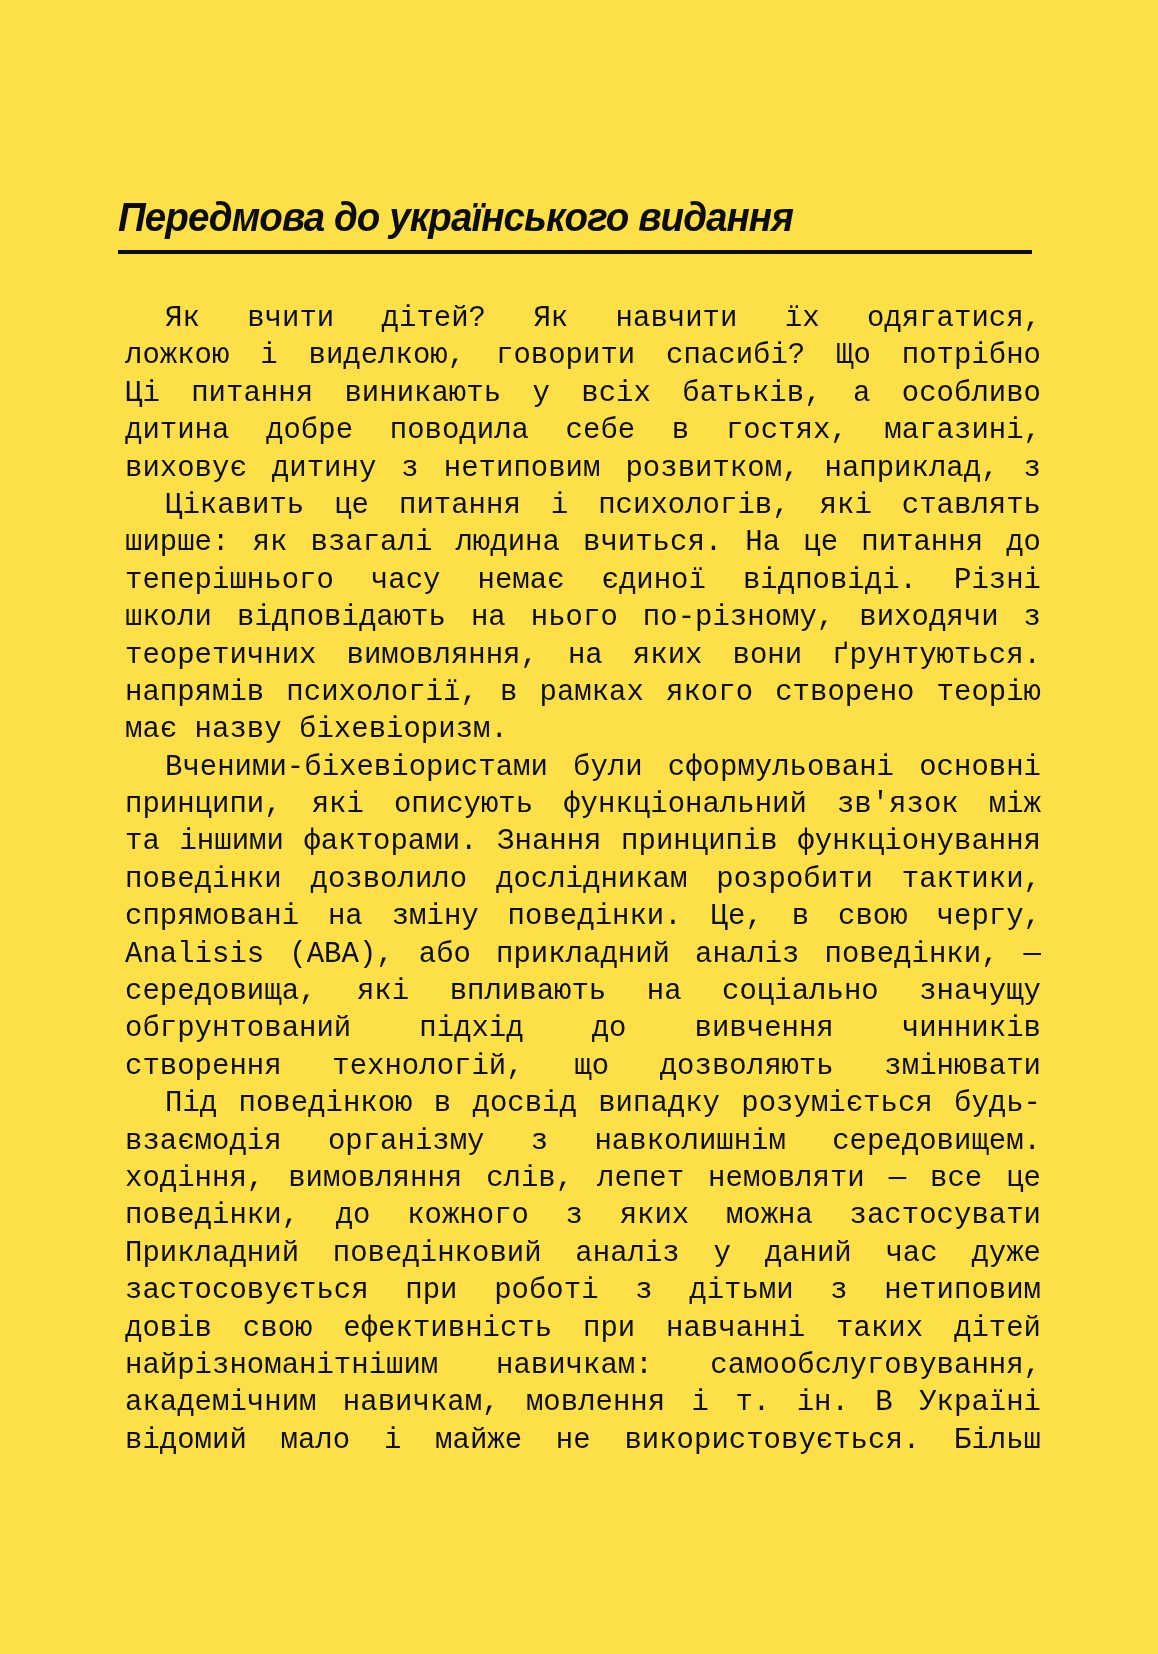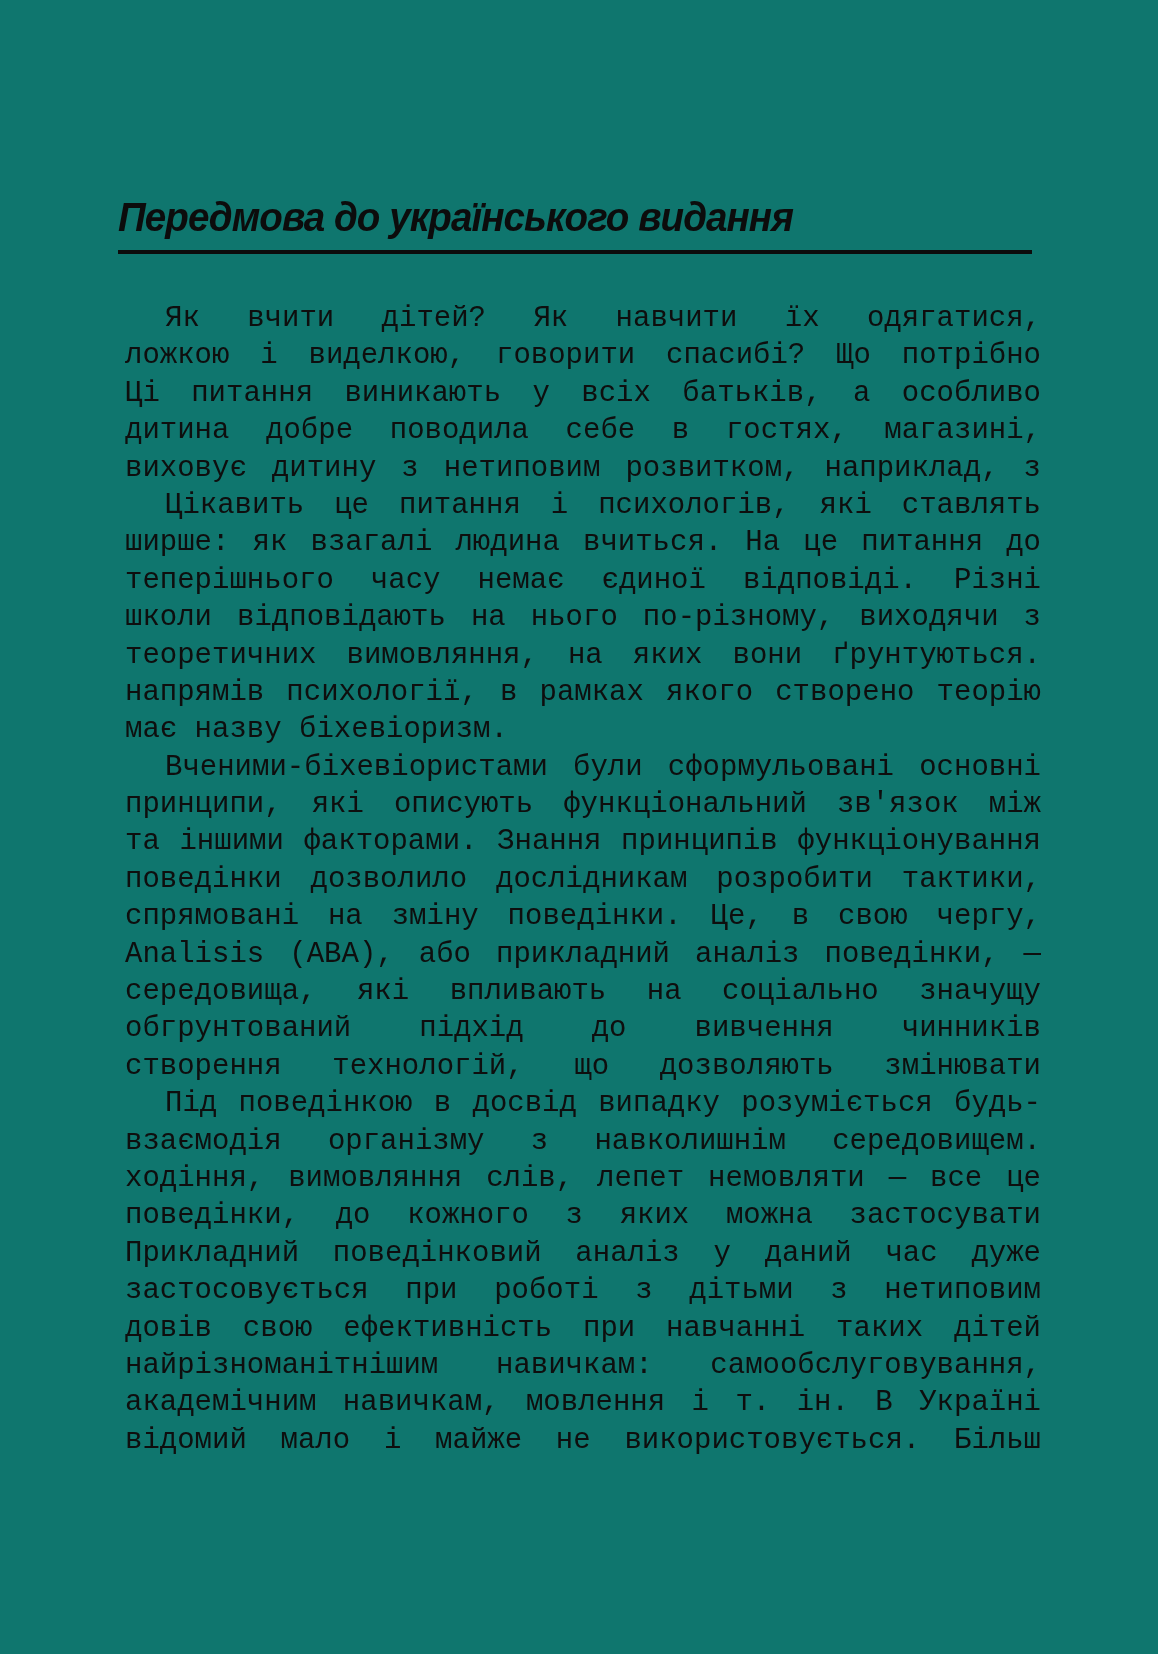--- a/index.html
+++ b/index.html
@@ -5,21 +5,21 @@
   html, body {
     margin: 0;
     padding: 0;
     background: #e8e8e8;
   }
   .page {
     position: relative;
     width: 1158px;
     height: 1654px;
     margin: 0 auto;
-    background: #0f766e;
+    background: #fde047;
     color: #111111;
     overflow: hidden;
   }
   .title-wrap {
     position: absolute;
     left: 118px;
     top: 193px;
     width: 916px;
   }
   .page-title {

